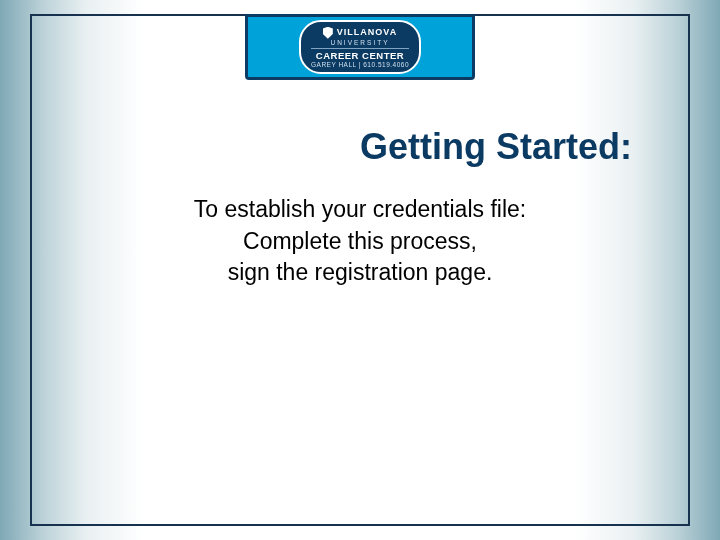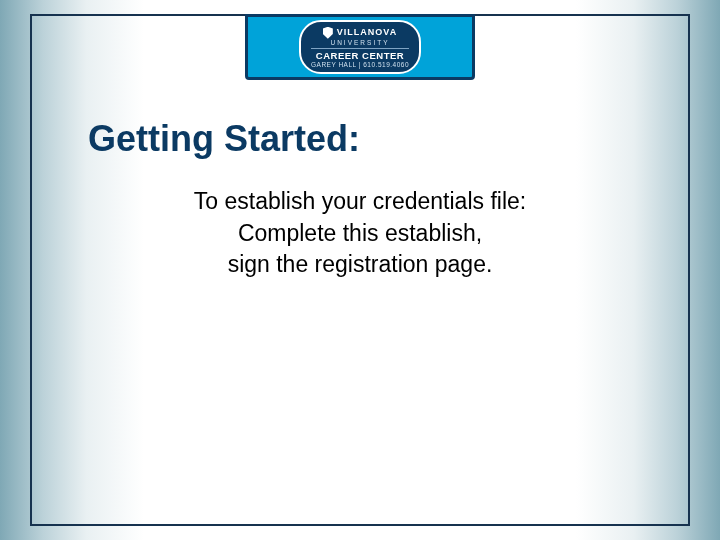--- a/index.html
+++ b/index.html
@@ -64,25 +64,25 @@
     font-size:6.5px;color:#cfe0ee;margin-top:1px;letter-spacing:0.5px;
   }
 
   .content{
     position:absolute;left:30px;right:30px;top:90px;bottom:14px;
     padding:20px 58px 0 58px;
     box-sizing:border-box;
     color:#111;
   }
   .title{
-    text-align:left;
+    text-align:right;
     font-size:36px;
     font-weight:bold;
     color:#0b3a63;
-    margin:8px 0 26px 0;
+    margin:16px 0 26px 0;
   }
   .body-lines{
     text-align:center;
     font-size:23px;
     line-height:1.38;
     color:#000;
   }
   .body-lines .b{font-weight:normal;}
   .note{
     margin-top:34px;
@@ -115,21 +115,21 @@
     </div>
 
   </div>
 
   <div class="content">
     <div class="title">Getting Started:</div>
 
     <div class="body-lines">
       <div>To establish your credentials file:</div>
       <div>
-        <span class="b">Complete</span><span> this </span><span class="b">establish</span><span>,</span>
+        <span class="b">Complete</span><span> this </span><span class="b">process</span><span>,</span>
       </div>
       <div>
         <span class="b">sign</span><span> the </span><span class="b">registration page.</span>
       </div>
     </div>
 
   </div>
 </div>
 
 </body></html>

